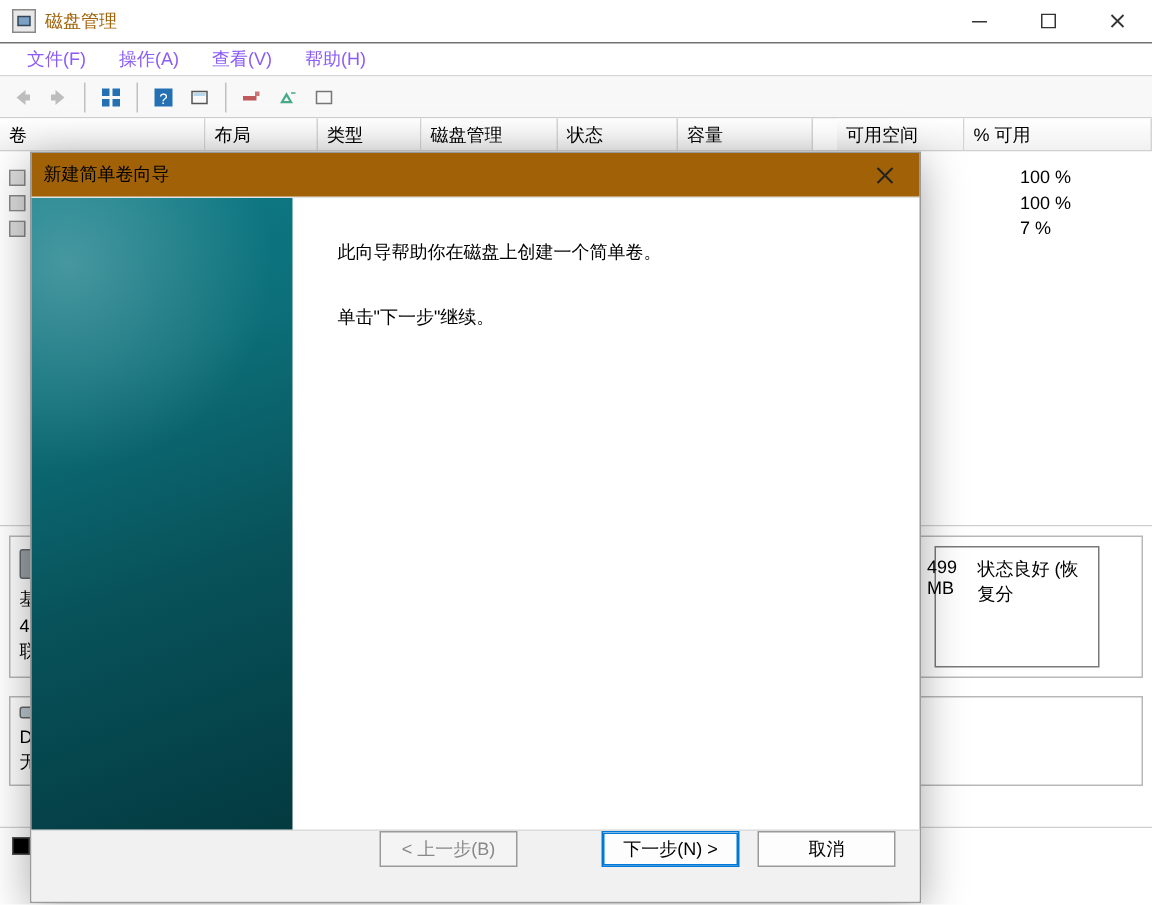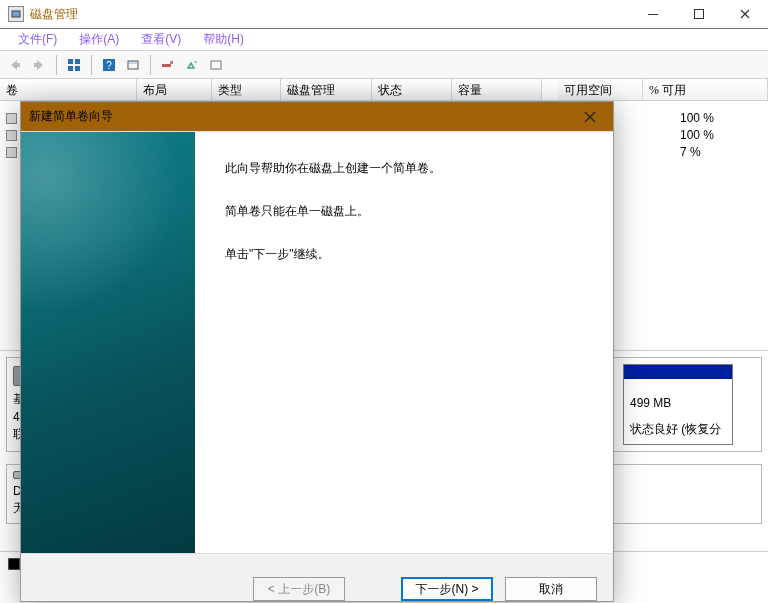--- a/index.html
+++ b/index.html
@@ -74,21 +74,21 @@
     background:linear-gradient(#ffffff,#f1f1f1);
     overflow:hidden;white-space:nowrap;
   }
   .col-vol{width:137px;}
   .col-layout{width:75px;}
   .col-type{width:69px;}
   .col-fs{width:91px;}
   .col-status{width:80px;}
   .col-cap{width:90px;}
   .col-free{width:85px;margin-left:16px;}
-  .col-pct{flex:1;font-family:Liberation Serif, serif;}
+  .col-pct{flex:1;}
 
   .list-area {
     height: 250px;
     border-bottom:1px solid #cfcfcf;
     position:relative;
     background:#fff;
   }
   .list-row {display:flex;height:17px;align-items:center;}
   .cell{padding:0 6px;overflow:hidden;white-space:nowrap;margin-top:17px;}
   .cell-vol{width:137px;display:flex;align-items:center;gap:4px;}
@@ -103,21 +103,21 @@
     display:flex;height:95px;border:1px solid #b8b8b8;margin-bottom:12px;
     background:#fff;
   }
   .disk-label{
     width:106px;border-right:1px solid #b8b8b8;padding:6px;
     display:flex;flex-direction:column;justify-content:center;gap:2px;
   }
   .disk-label .icon{width:26px;height:20px;background:#9aa2a8;border:1px solid #666;border-radius:2px;margin-bottom:3px;}
 
   .partition{
-    border:1px solid #7a7a7a;margin:6px;display:flex;flex-direction:column;
+    border:1px solid #7a7a7a;margin:6px;display:flex;flex-direction:row;
     padding:6px;min-width:70px;justify-content:space-between;
   }
   .part-head{height:14px;background:#001ea0;margin:-6px -6px 6px -6px;}
   .part-head.hatch{
     background:repeating-linear-gradient(135deg,#222 0 3px,#444 3px 6px);
   }
   .partition.small{width:80px;}
   .partition.big{flex:1;}
 
   .legend-area{display:flex;align-items:center;height:24px;padding-left:8px;gap:6px;border-top:1px solid #cfcfcf;}
@@ -154,21 +154,21 @@
     border-radius:50%;
     background:radial-gradient(circle at 40% 40%, rgba(255,255,255,0.24), rgba(255,255,255,0) 62%);
   }
   .wizard-content{
     flex:1;padding:28px 30px 10px 30px;
   }
   .wizard-heading{font-size:17px;font-weight:600;color:#000;margin-bottom:56px;}
   .wizard-text{font-size:12px;color:#000;margin-bottom:26px;}
   .wizard-buttons{
     height:48px;border-top:1px solid #dcdcdc;background:#f1f1f1;
-    display:flex;align-items:flex-end;justify-content:flex-end;gap:12px;padding:0 16px;
+    display:flex;align-items:flex-start;justify-content:flex-end;gap:12px;padding:0 16px;
   }
   .w-btn{
     min-width:92px;height:24px;border:1px solid #9a9a9a;background:#fdfdfd;
     display:flex;align-items:center;justify-content:center;font-size:12px;
   }
   .w-btn.default{border:1px solid #0078d7;box-shadow:inset 0 0 0 1px #0078d7;margin-left:44px;}
   .w-btn[disabled]{color:#888;background:#f4f4f4;}
 </style>
 </head>
 <body>
@@ -335,21 +335,20 @@
     <span class="close">
       <svg width="12" height="12">
           <path d="M1 1 L11 11 M11 1 L1 11" stroke="#222" stroke-width="1.4"></path>
         </svg>
     </span>
   </div>
   <div class="wizard-body">
     <div class="wizard-banner"></div>
     <div class="wizard-content">
       <div class="wizard-text">此向导帮助你在磁盘上创建一个简单卷。</div>
-      <div class="wizard-text">简单卷只能在单一磁盘上。</div>
       <div class="wizard-text">单击"下一步"继续。</div>
     </div>
   </div>
   <div class="wizard-buttons">
     <button class="w-btn" disabled="">&lt; 上一步(B)</button>
     <button class="w-btn default">下一步(N) &gt;</button>
     <button class="w-btn">取消</button>
   </div>
 </div>
 

